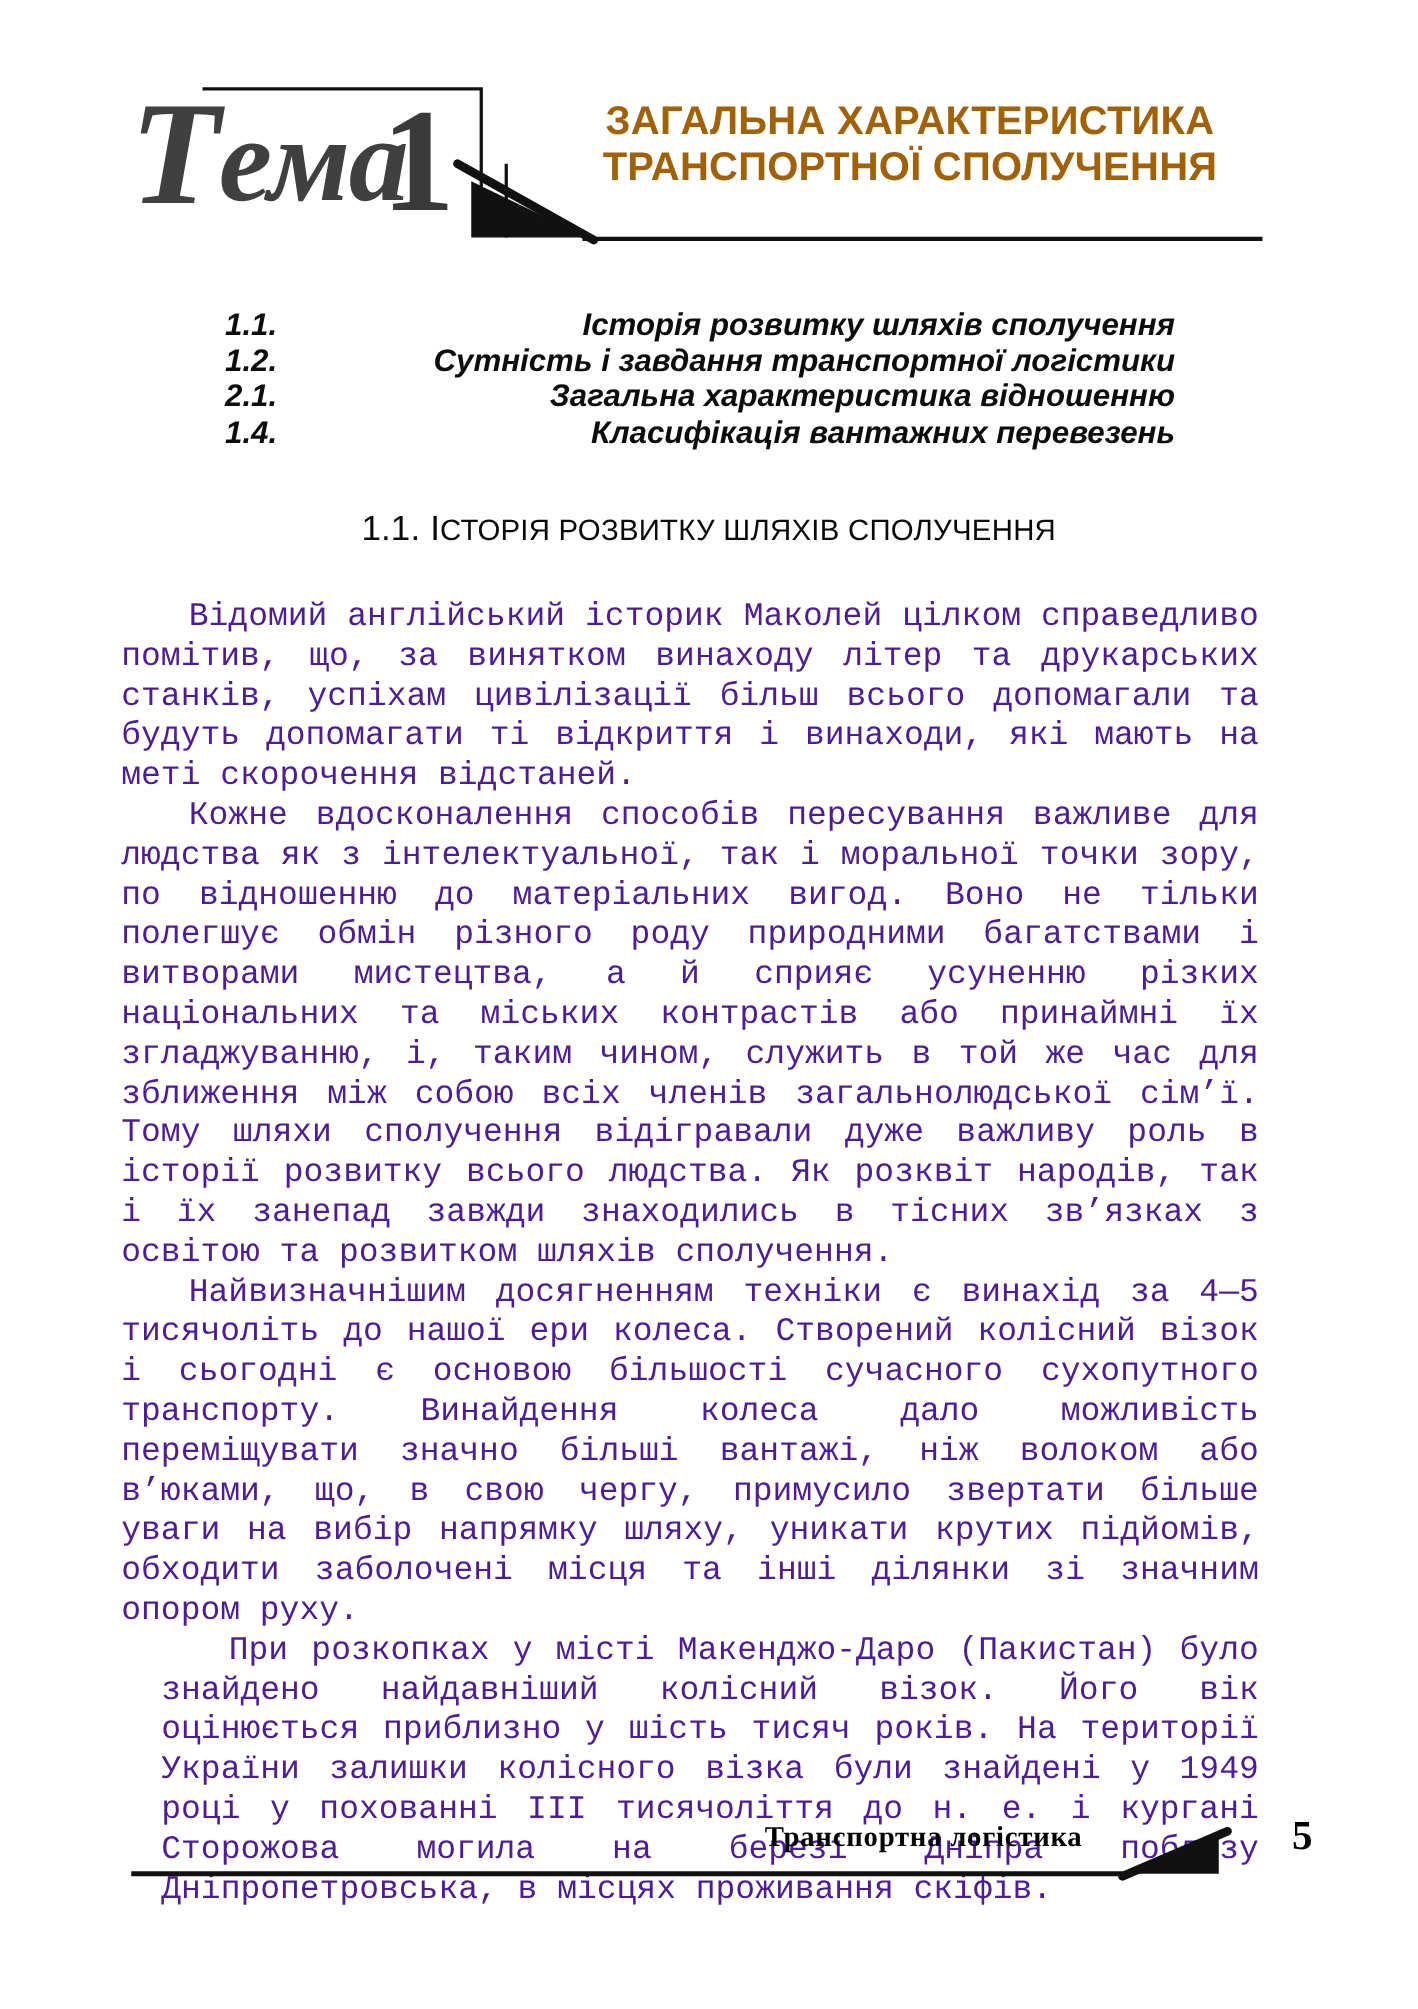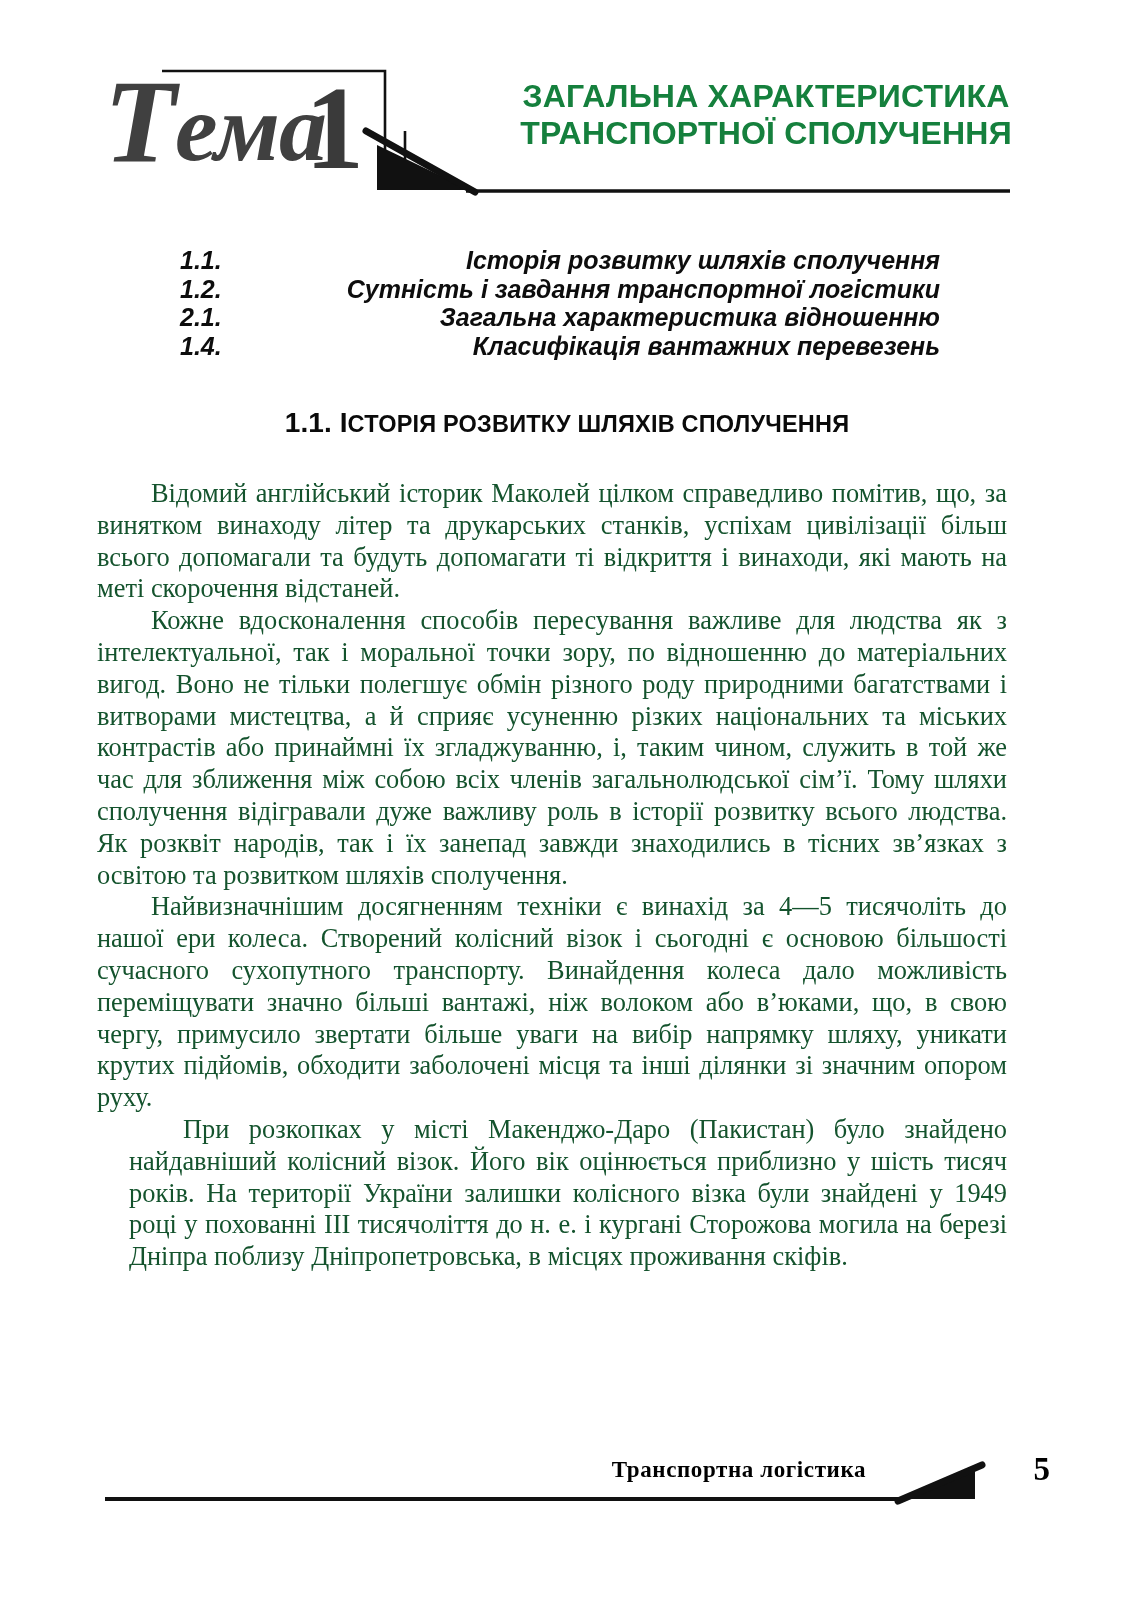--- a/index.html
+++ b/index.html
@@ -64,30 +64,30 @@
     top: 70px;
     font-family: "Liberation Serif", "DejaVu Serif", serif;
     font-weight: 700;
     font-size: 118px;
     line-height: 1;
     color: #3a3a3a;
   }
 
   .chapter-title {
     position: absolute;
-    left: 496px;
+    left: 458px;
     top: 78px;
     width: 540px;
     text-align: center;
     font-family: "Liberation Sans", "DejaVu Sans", sans-serif;
     font-weight: 700;
     font-size: 32px;
     line-height: 1.16;
     letter-spacing: 0.2px;
-    color: #15803d;
+    color: #a16207;
   }
   .chapter-title .tline { display: block; white-space: nowrap; }
 
   
   .toc {
     position: absolute;
     left: 180px;
     top: 246px;
     width: 760px;
   }
@@ -109,45 +109,45 @@
   .toc-label { flex: 1 1 auto; text-align: right; }
 
   
   .section-heading {
     position: absolute;
     left: 0;
     top: 408px;
     width: 1134px;
     text-align: center;
     font-family: "Liberation Sans", "DejaVu Sans", sans-serif;
-    font-weight: 700;
+    font-weight: 400;
     font-size: 28px;
     line-height: 1.1;
     color: #0a0a0a;
     letter-spacing: 0.1px;
   }
   .section-heading .sh-num { font-size: 28px; }
   .section-heading .sh-first { font-size: 28px; }
   .section-heading .sh-rest {
     font-size: 23.5px;
     letter-spacing: 0.2px;
   }
 
   
   .body-copy {
     position: absolute;
     left: 97px;
     top: 478px;
     width: 910px;
-    font-family: Liberation Serif, serif;
+    font-family: Liberation Mono, monospace;
     font-size: 26.4px;
     line-height: 31.8px;
     text-align: justify;
     text-justify: inter-word;
-    color: #14532d;
+    color: #4c1d95;
     hyphens: manual;
   }
   .body-copy p {
     margin: 0;
     text-indent: 54px;
   }
   .body-copy p:last-child { text-align: justify; margin-left: 32px; }
 
   
   .page-footer {

